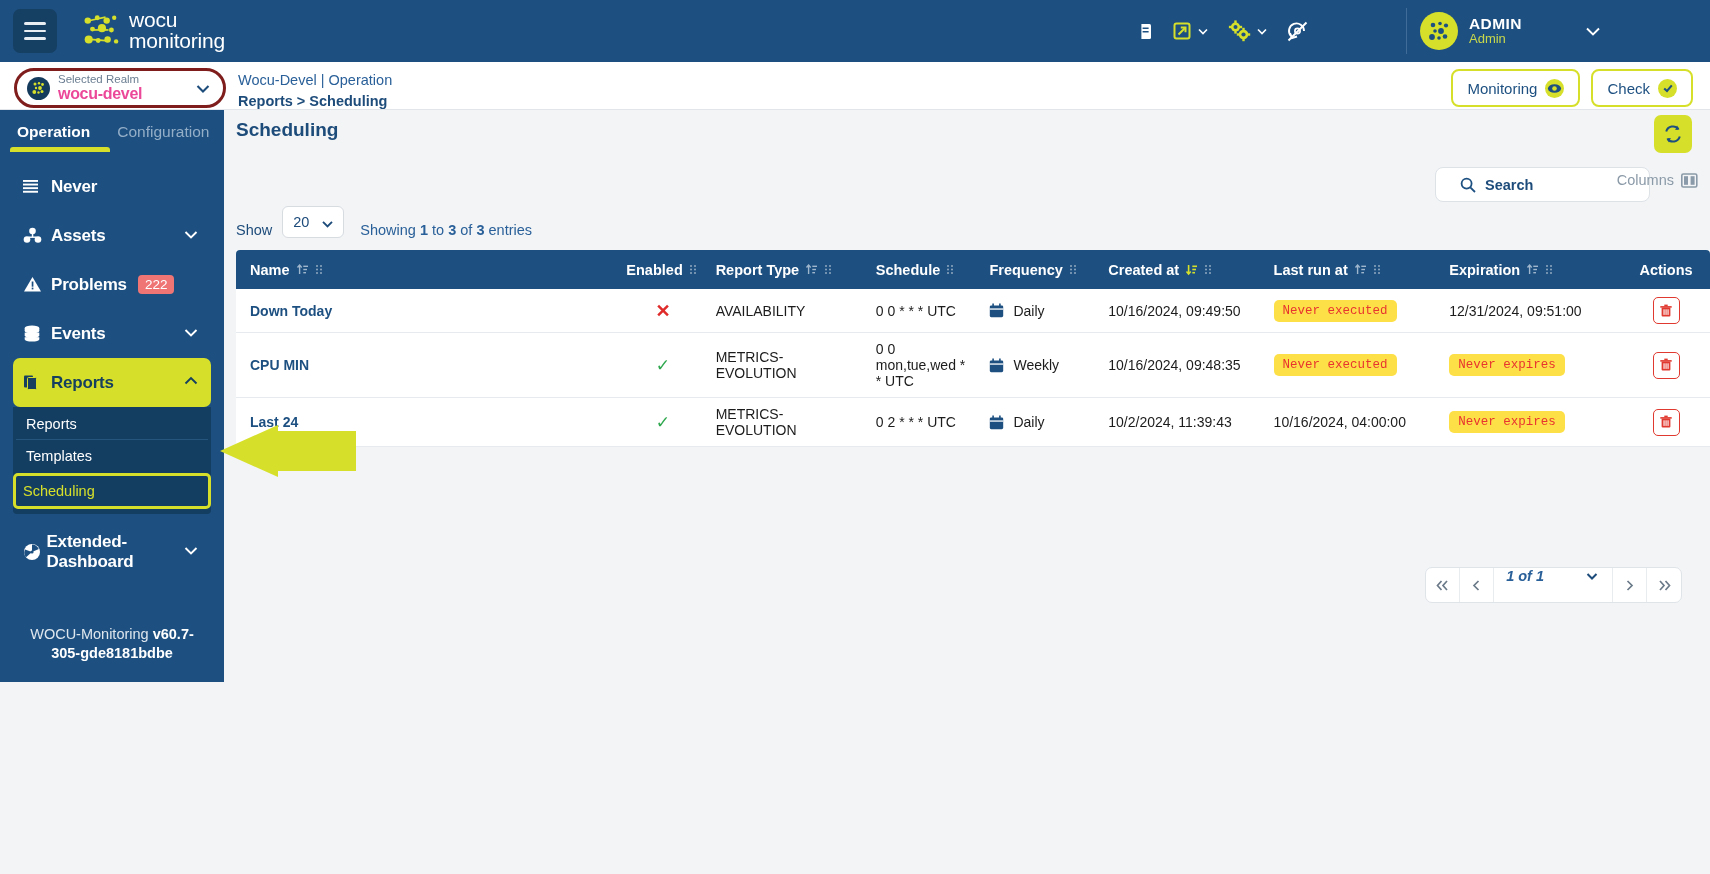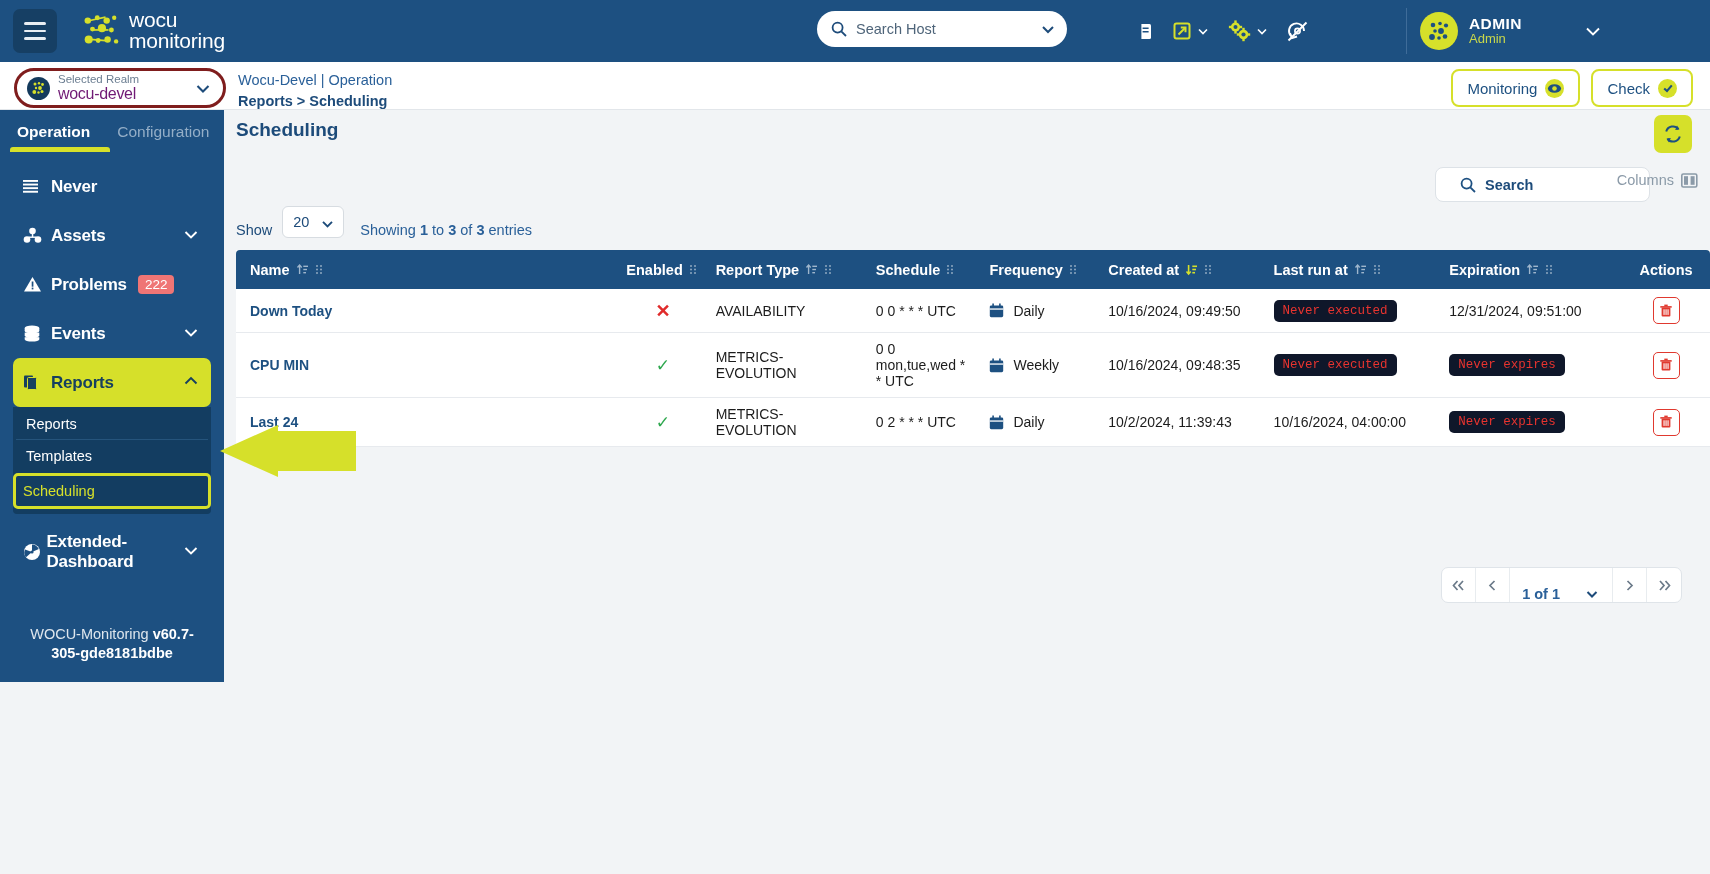--- a/index.html
+++ b/index.html
@@ -65,21 +65,21 @@
   }
   .realm {
     position: absolute; left: 14px; top: 6px; width: 212px; height: 40px;
     border: 3px solid #7f1d1d; border-radius: 21px; background: #fff;
     display: flex; align-items: center; padding: 0 10px; cursor: pointer;
   }
   .realm-ico { width: 23px; height: 23px; border-radius: 50%; background: #143a5c;
     display: flex; align-items: center; justify-content: center; flex: 0 0 auto; }
   .realm-tx { margin-left: 8px; line-height: 1.12; flex: 1; }
   .realm-tx .r1 { font-size: 11.5px; color: #6a7d91; }
-  .realm-tx .r2 { font-size: 16px; color: #701a75; font-weight: normal; letter-spacing: -.3px; }
+  .realm-tx .r2 { font-size: 16px; color: #ec4899; font-weight: bold; letter-spacing: -.3px; }
 
   .crumbs { position: absolute; left: 238px; top: 8px; line-height: 1.45; }
   .crumbs .c1 { font-size: 14.5px; color: #2a6099; }
   .crumbs .c2 { font-size: 14.5px; color: #1d4b7a; font-weight: bold; }
 
   .hbtns { position: absolute; right: 17px; top: 7px; display: flex; gap: 11px; }
   .hbtn {
     height: 38px; border: 2px solid #d6e02a; border-radius: 8px; background: #fff;
     display: flex; align-items: center; gap: 8px; padding: 0 14px; cursor: pointer;
     font-size: 15px; color: #1d5081;
@@ -177,21 +177,21 @@
   .thinner { display: flex; align-items: center; gap: 6px; }
   tbody td {
     font-size: 14px; color: #1c1c1c; padding: 8px; height: 36px;
     border-bottom: 1px solid #e7eaee; vertical-align: middle;
   }
   tbody tr td:first-child { padding-left: 14px; }
   .namecell { color: #1d5081; font-weight: bold; font-size: 14px; cursor: pointer; }
   .xmark { color: #e02b2b; font-size: 18px; font-weight: bold; }
   .ckmark { color: #2fa84f; font-size: 17px; }
   .pill {
-    display: inline-block; background: #0f172a; color: #e8342f;
+    display: inline-block; background: #fde047; color: #e8342f;
     font-family: "Liberation Mono", monospace; font-size: 12.5px;
     padding: 4px 9px; border-radius: 5px; white-space: nowrap;
   }
   .trash {
     width: 27px; height: 27px; border: 1px solid #e0392f; border-radius: 5px;
     display: flex; align-items: center; justify-content: center; cursor: pointer;
     background: #ffffff;
   }
   .center { text-align: center; }
   .freqcell { display: flex; align-items: center; gap: 9px; }
@@ -201,22 +201,22 @@
     position: absolute; right: 12px; top: 317px;
     height: 36px; border: 1px solid #dfe4e9; border-radius: 7px; background: #fff;
     display: flex; align-items: stretch; overflow: hidden;
   }
   .pagbtn {
     width: 34px; display: flex; align-items: center; justify-content: center;
     cursor: pointer; color: #6b7a89; font-size: 17px;
     border-right: 1px solid #e8ecef;
   }
   .pagmid {
-    display: flex; align-items: flex-end; gap: 24px; padding: 0 12px;
-    border-right: 1px solid #e8ecef; cursor: pointer;
+    display: flex; align-items: flex-start; gap: 40px; padding: 0 12px;
+    border-right: 1px solid #e8ecef; cursor: pointer; font-style: italic;
   }
   .pagmid .pnum { font-size: 14.5px; color: #2a6099; font-weight: bold; }
   .pagbtn.last { border-right: none; }
 
   
   .bigarrow { position: absolute; left: 218px; top: 425px; }
 </style>
 </head>
 <body>
 
@@ -244,30 +244,20 @@
         <rect x="12" y="16" width="16" height="1.8"></rect>
         <rect x="9" y="26" width="16" height="1.8" transform="rotate(5 9 26)"></rect>
       </g>
     </svg>
     <div class="brand-text">
       <div class="l1">wocu</div>
       <div class="l2">monitoring</div>
     </div>
   </div>
 
-  <div class="hostsearch">
-    <svg width="16" height="16" viewBox="0 0 16 16">
-      <circle cx="6.6" cy="6.6" r="5" fill="none" stroke="#1d4b7a" stroke-width="1.8"></circle>
-      <line x1="10.3" y1="10.3" x2="15" y2="15" stroke="#1d4b7a" stroke-width="1.8"></line>
-    </svg>
-    <span class="txt">Search Host</span>
-    <svg width="18" height="18" viewBox="0 0 18 18">
-      <polyline points="4,7 9,12 14,7" fill="none" stroke="#1d4b7a" stroke-width="2"></polyline>
-    </svg>
-  </div>
 
   <div class="topicons">
     <div class="ticon">
       <svg width="21" height="21" viewBox="0 0 21 21">
         <rect x="4" y="3" width="13" height="15" rx="1.5" fill="#ffffff"></rect>
         <rect x="4" y="3" width="3.4" height="15" fill="#1d5081"></rect>
         <rect x="8.6" y="6.5" width="6" height="1.5" fill="#1d5081"></rect>
         <rect x="8.6" y="10" width="6" height="1.5" fill="#1d5081"></rect>
       </svg>
     </div>

